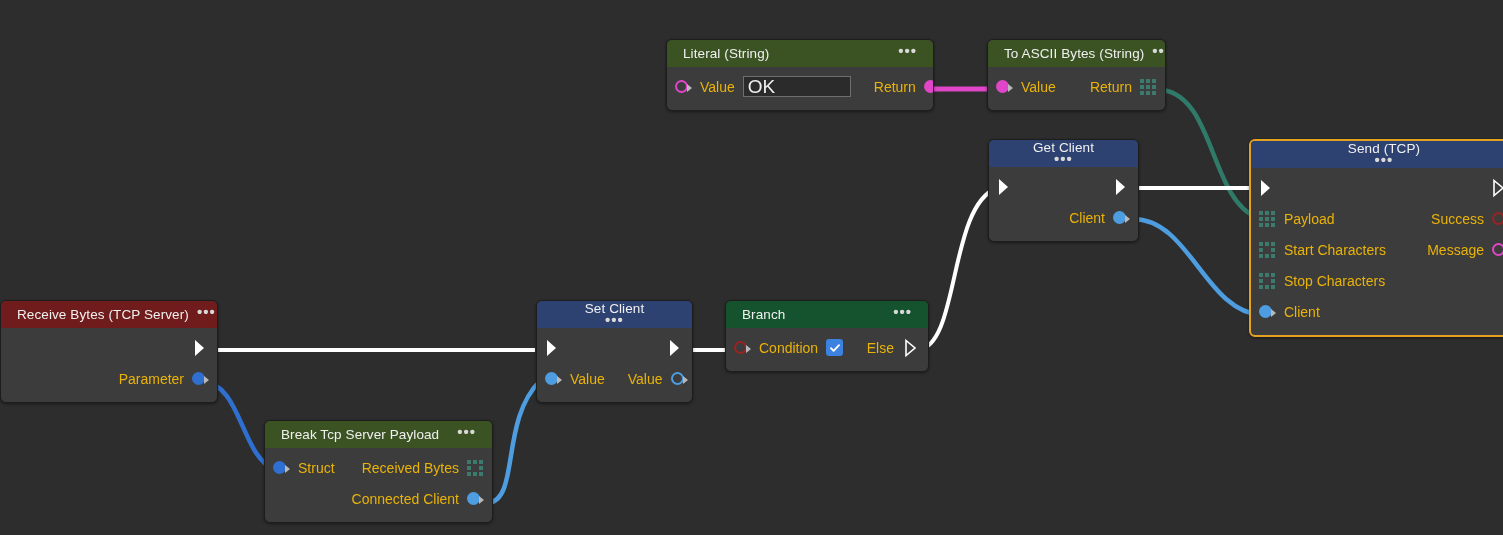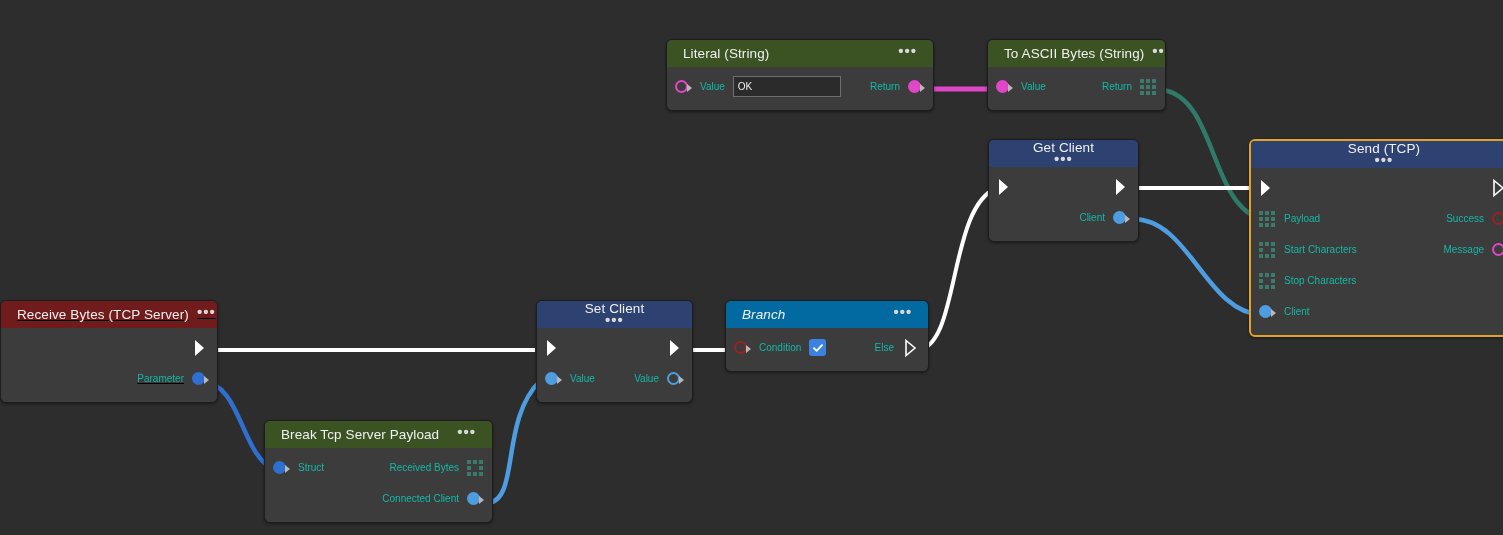--- a/index.html
+++ b/index.html
@@ -39,29 +39,29 @@
   .node-title .t-spacer { flex: 1 1 auto; min-width: 8px; }
   .dots {
     flex: 0 0 auto;
     color: #d9d9d9; font-size: 15px; line-height: 8px;
     letter-spacing: 1px; font-weight: bold;
     padding-bottom: 5px;
   }
   .title-green  { background: #3b5323; }
   .title-blue   { background: #2e4272; flex-direction: column; }
   .title-red    { background: #701c1c; }
-  .title-gray   { background: #0369a1; font-style: italic; }
+  .title-gray   { background: #14532d; }
 
   .node-body { padding: 4px 0 8px 0; }
 
   
   .row { display: flex; align-items: center; height: 31px; padding: 0 8px; }
   .side-l { display: flex; align-items: center; gap: 8px; flex: 0 0 auto; }
   .side-r { display: flex; align-items: center; gap: 8px; flex: 0 0 auto; margin-left: auto; padding-left: 23px; }
-  .pname { color: #14b8a6; font-size: 10px; white-space: nowrap; }
+  .pname { color: #eab308; font-size: 14px; white-space: nowrap; }
   .gap { flex: 1 1 auto; min-width: 10px; }
 
   
   .exec { width: 18px; height: 20px; flex: 0 0 auto; }
   .exec svg { display: block; }
 
   
   .port { position: relative; width: 17px; height: 15px; flex: 0 0 auto; }
   .port .dot {
     position: absolute; left: 0; top: 1px;
@@ -87,42 +87,42 @@
               grid-template-rows: repeat(3,4px); gap: 2px; }
   .gridport i { display: block; width: 4px; height: 4px; background: #3d7a6e; }
   .gridport.hollow i:nth-child(5) { background: transparent; }
 
   
   .valuebox {
     width: 108px; height: 21px;
     background: #2b2b2b;
     border: 1px solid #6e6e6e;
     color: #efefef;
-    font-size: 10px;
+    font-size: 19px;
     font-family: "Liberation Sans", sans-serif;
     padding: 0 4px;
     line-height: 19px;
     white-space: nowrap; overflow: hidden;
   }
 
   
   .checkbox {
     width: 17px; height: 17px; border-radius: 3px;
     background: #3c82e0;
     display: flex; align-items: center; justify-content: center;
     flex: 0 0 auto;
   }
   .checkbox svg { display: block; }
 
   
   #node-literal    { left: 666px;  top: 39px;  width: 268px; }
   #node-ascii      { left: 987px;  top: 39px;  width: 179px; }
   #node-getclient  { left: 988px;  top: 139px; width: 151px; }
   #node-send       { left: 1249px; top: 139px; width: 270px; }
-  #node-receive    { left: 0px;    top: 300px; width: 218px; text-decoration: underline; }
+  #node-receive    { left: 0px;    top: 300px; width: 218px; }
   #node-setclient  { left: 536px;  top: 300px; width: 157px; }
   #node-branch     { left: 725px;  top: 300px; width: 204px; }
   #node-break      { left: 264px;  top: 420px; width: 229px; }
 </style>
 </head>
 <body>
 
 <div id="canvas">
 
   <svg id="wires" viewBox="0 0 1503 535" width="1503" height="535">

